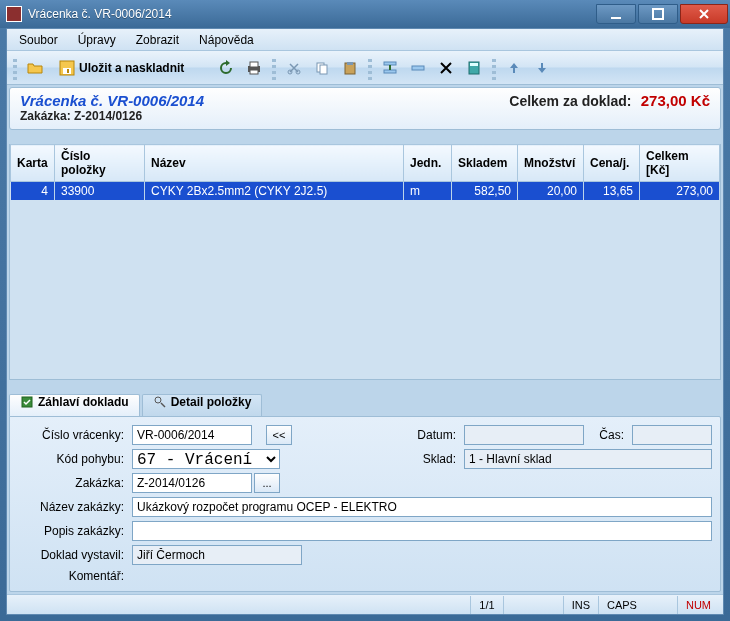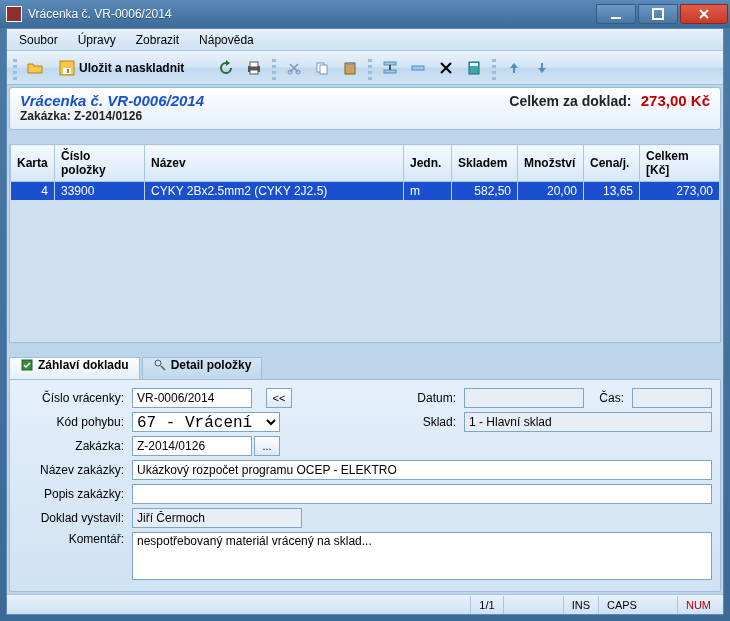--- a/index.html
+++ b/index.html
@@ -283,21 +283,20 @@
         <div class="full-row"><input class="fld" style="width: 100%;" value="Ukázkový rozpočet programu OCEP - ELEKTRO"></div>
 
         <div class="fg-label">Popis zakázky:</div>
         <div class="full-row"><input class="fld" style="width: 100%;" value=""></div>
 
         <div class="fg-label">Doklad vystavil:</div>
         <input class="fld ro" value="Jiří Čermoch" style="">
         <div style="grid-column:3/8"></div>
 
         <div class="fg-label" style="align-self:start">Komentář:</div>
-        <div class="full-row"><textarea class="fld" style="width: 100%;">nespotřebovaný materiál vrácený na sklad...</textarea></div>
       </div>
     </div>
 
     <div class="status-bar">
       <div class="status-spacer"></div>
       <div class="status-cell">1/1</div>
       <div class="status-cell" style="width:60px"></div>
       <div class="status-cell">INS</div>
       <div class="status-cell">CAPS</div>
       <div class="status-cell num-red">NUM</div>

